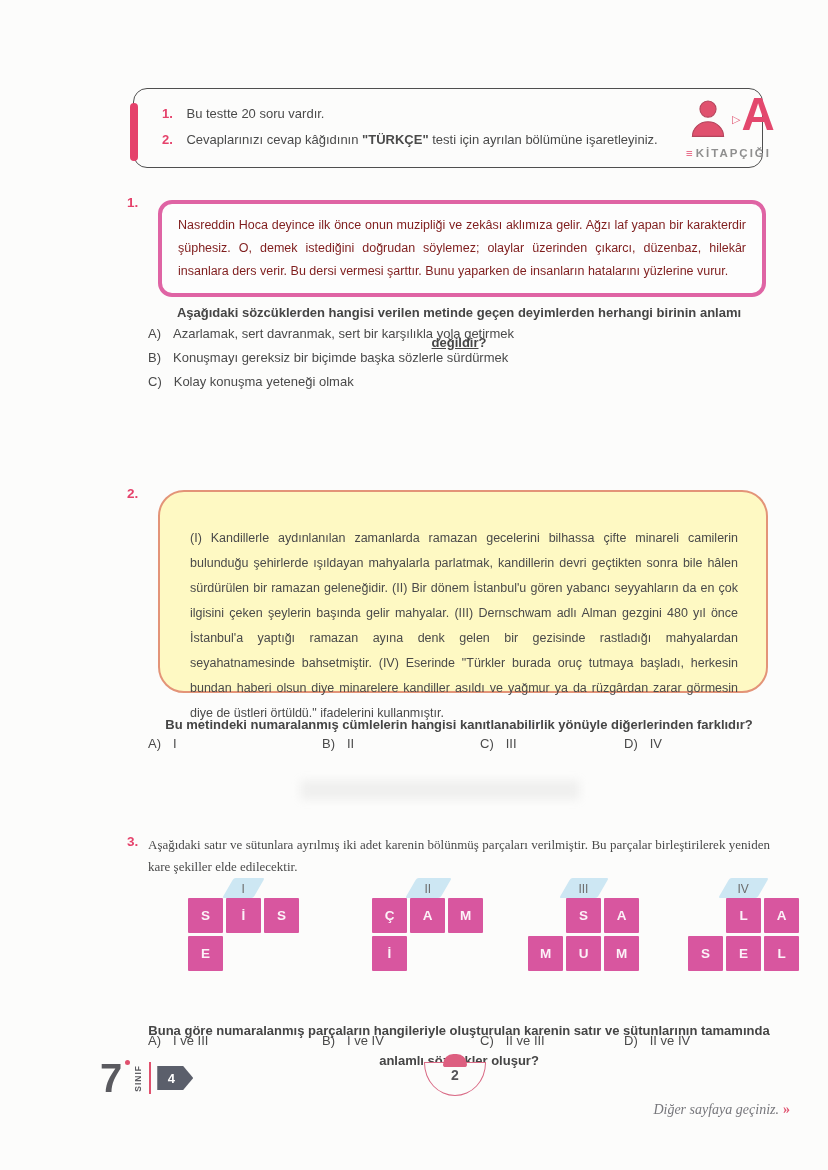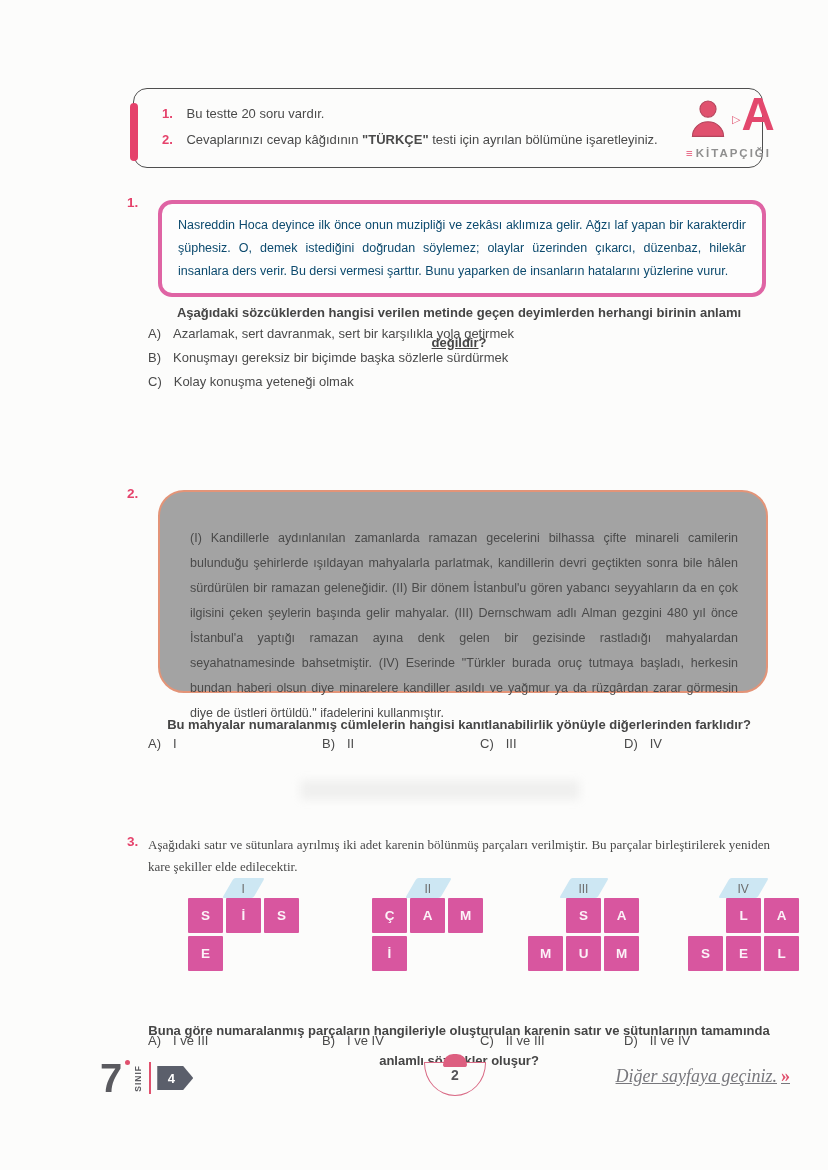--- a/index.html
+++ b/index.html
@@ -31,25 +31,25 @@
   .person { margin-top:6px; }
   .play-tri { color:#e0516e; font-size:11px; margin:22px 1px 0 2px; }
   .big-a { font-size:46px; font-weight:bold; color:#e3486d; line-height:1; letter-spacing:0; }
   .booklet-caption { margin-top:2px; font-size:11.5px; letter-spacing:2px; color:#8f8f8f; font-weight:bold; white-space:nowrap; }
   .booklet-caption .menu { color:#e3486d; margin-right:3px; letter-spacing:0; }
   
   .qnum { position:absolute; left:127px; font-size:13.5px; font-weight:bold; color:#e5426b; }
   .passage1 {
     position:absolute; left:158px; top:200px; width:608px;
     border:4px solid #df64a4; border-radius:14px; background:#fdfdfd;
-    padding:10px 16px; font-size:12.5px; line-height:23px; text-align:justify; color:#0c4a6e;
+    padding:10px 16px; font-size:12.5px; line-height:23px; text-align:justify; color:#7f1d1d;
   }
   .passage2 {
     position:absolute; left:158px; top:490px; width:610px; height:203px;
-    border:2px solid #e39478; border-radius:26px; background:#a3a3a3;
+    border:2px solid #e39478; border-radius:26px; background:#fef9c3;
     padding:34px 28px 0 30px; font-size:12.5px; line-height:25px; text-align:justify; color:#4a4a4a;
   }
   .stem { position:absolute; left:148px; width:622px; font-size:13px; font-weight:bold; color:#454545; line-height:30px;text-align:center; }
   .stem .ul { text-decoration:underline; }
   .intro { position:absolute; left:148px; width:622px; font-size:13px; color:#4a4a4a; line-height:22px; text-align:justify; }
   .optlist { position:absolute; left:148px; width:622px; }
   .optlist .opt { margin-bottom:9px; font-size:13px; color:#4a4a4a; }
   .opt .olabel { margin-right:12px; }
   .optrow { position:absolute; left:148px; width:650px; height:20px; }
   .optrow .opt { position:absolute; font-size:13px; color:#4a4a4a; white-space:nowrap; }
@@ -84,22 +84,22 @@
     display:flex; align-items:center; justify-content:center;
     font-size:13px; font-weight:bold; padding-right:8px; }
   .page-badge { position:absolute; left:424px; top:1052px; width:64px; height:46px; }
   .page-bowl { position:absolute; left:0; top:10px; width:62px; height:34px;
     border:1.6px solid #d96a85; border-top-color:#d96a85;
     border-bottom-left-radius:32px 34px; border-bottom-right-radius:32px 34px; background:#fcfcfb; }
   .page-dome { position:absolute; left:19px; top:2px; width:24px; height:13px;
     background:#dd5f80; border-radius:12px 12px 3px 3px; }
   .page-num { position:absolute; left:0; top:15px; width:62px; text-align:center;
     font-size:14px; font-weight:bold; color:#55555a; }
-  .footer-right { position:absolute; right:38px; top:1066px; font-family:"Liberation Serif", serif;
-    font-style:italic; font-size:18px; color:#77777c;text-decoration:underline; }
+  .footer-right { position:absolute; right:38px; top:1102px; font-family:"Liberation Serif", serif;
+    font-style:italic; font-size:14px; color:#77777c; }
   .footer-right .chev { color:#e0516e; font-style:normal; font-weight:bold; margin-left:4px; }
 </style>
 </head>
 <body>
 
 <div class="instr-box">
   <div class="instr-accent"></div>
   <div class="instr-item i1">
     <span class="num">1.</span>
     <span>Bu testte 20 soru vardır.</span>
@@ -136,21 +136,21 @@
 <div class="optlist" style="top:326px;">
   <div class="opt"><span class="olabel">A)</span><span>Azarlamak, sert davranmak, sert bir karşılıkla yola getirmek</span></div>
   <div class="opt"><span class="olabel">B)</span><span>Konuşmayı gereksiz bir biçimde başka sözlerle sürdürmek</span></div>
   <div class="opt"><span class="olabel">C)</span><span>Kolay konuşma yeteneği olmak</span></div>
 </div>
 
 <div class="qnum" style="top:486px;">2.</div>
 <div class="passage2">
   <span>(I) Kandillerle aydınlanılan zamanlarda ramazan gecelerini bilhassa çifte minareli camilerin bulunduğu şehirlerde ışıldayan mahyalarla parlatmak, kandillerin devri geçtikten sonra bile hâlen sürdürülen bir ramazan geleneğidir. (II) Bir dönem İstanbul'u gören yabancı seyyahların da en çok ilgisini çeken şeylerin başında gelir mahyalar. (III) Dernschwam adlı Alman gezgini 480 yıl önce İstanbul'a yaptığı ramazan ayına denk gelen bir gezisinde rastladığı mahyalardan seyahatnamesinde bahsetmiştir. (IV) Eserinde "Türkler burada oruç tutmaya başladı, herkesin bundan haberi olsun diye minarelere kandiller asıldı ve yağmur ya da rüzgârdan zarar görmesin diye de üstleri örtüldü." ifadelerini kullanmıştır.</span>
 </div>
-<div class="stem" style="top:710px;">Bu mahyalar numaralanmış cümlelerin hangisi kanıtlanabilirlik yönüyle diğerlerinden farklıdır?</div>
+<div class="stem" style="top:710px;">Bu metindeki numaralanmış cümlelerin hangisi kanıtlanabilirlik yönüyle diğerlerinden farklıdır?</div>
 <div class="optrow" style="top:736px;">
   <span class="opt c1"><span class="olabel">A)</span><span>I</span></span>
   <span class="opt c2"><span class="olabel">B)</span><span>II</span></span>
   <span class="opt c3"><span class="olabel">C)</span><span>III</span></span>
   <span class="opt c4"><span class="olabel">D)</span><span>IV</span></span>
 </div>
 
 <div class="watermark"></div>
 
 <div class="qnum" style="top:834px;">3.</div>

